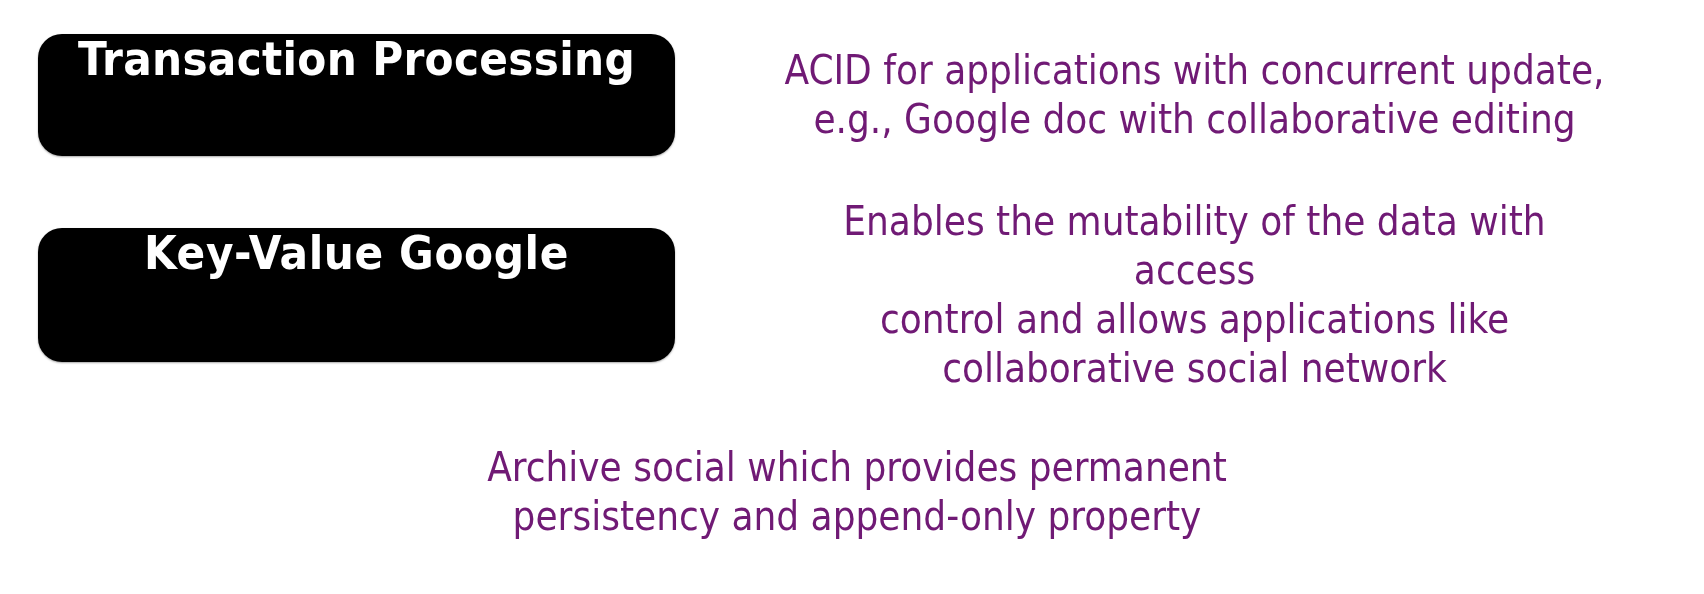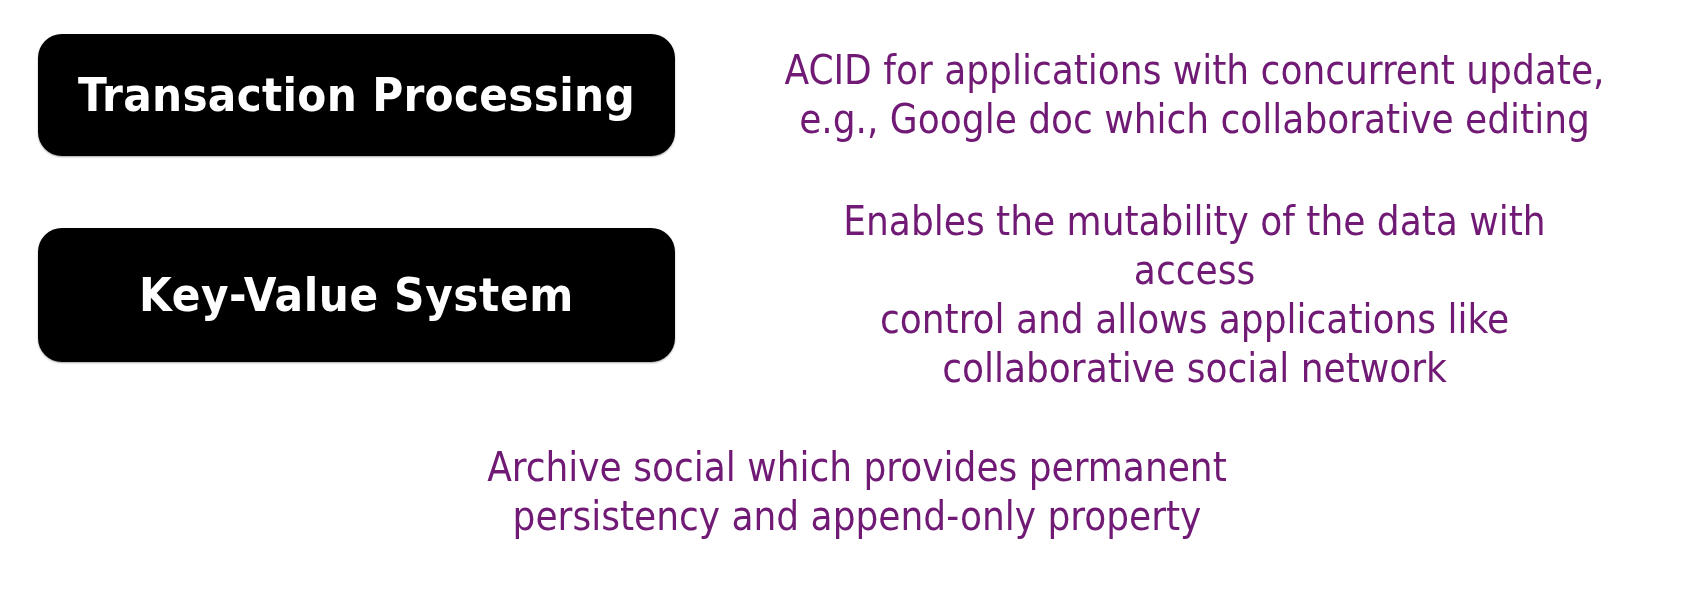--- a/index.html
+++ b/index.html
@@ -45,21 +45,21 @@
   .label-box {
     position: absolute;
     left: 38px;
     top: 0;
     width: 637px;
     height: 100%;
     box-sizing: border-box;
     background: #000000;
     border-radius: 24px;
     display: flex;
-    align-items: center;
+    align-items: flex-start;
     justify-content: center;
     box-shadow: 0 1px 2px rgba(0,0,0,0.35);
   }
 
   .label-text {
     color: #ffffff;
     font-weight: bold;
     font-size: 47px;
     line-height: 1.05;
     letter-spacing: 0.3px;
@@ -97,29 +97,29 @@
 
   <div class="row row-1">
     <div class="label-col">
       <div class="label-box">
         <span class="label-text">Transaction Processing</span>
       </div>
     </div>
     <div class="desc-col">
       <div class="desc-text">
         <span class="desc-line">ACID for applications with concurrent update,</span>
-        <span class="desc-line">e.g., Google doc which collaborative editing</span>
+        <span class="desc-line">e.g., Google doc with collaborative editing</span>
       </div>
     </div>
   </div>
 
   <div class="row row-2">
     <div class="label-col">
       <div class="label-box">
-        <span class="label-text kv">Key-Value System</span>
+        <span class="label-text kv">Key-Value Google</span>
       </div>
     </div>
     <div class="desc-col">
       <div class="desc-text">
         <span class="desc-line">Enables the mutability of the data with access</span>
         <span class="desc-line">control and allows applications like</span>
         <span class="desc-line">collaborative social network</span>
       </div>
     </div>
   </div>

